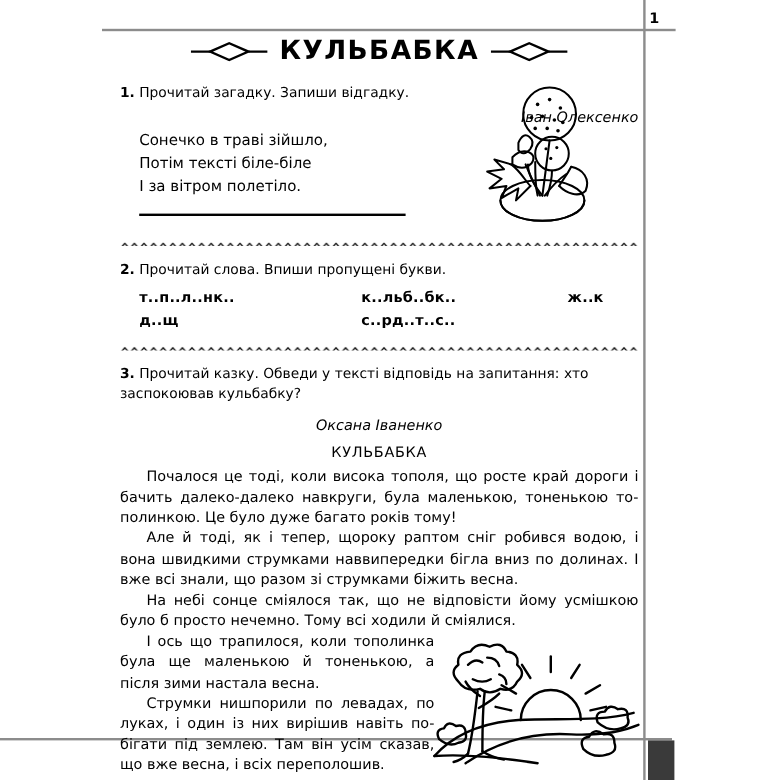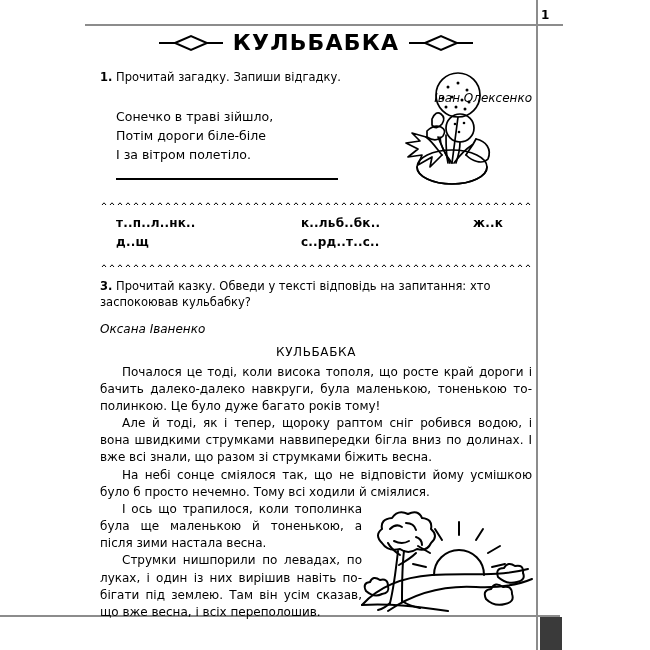--- a/index.html
+++ b/index.html
@@ -136,21 +136,21 @@
     font-weight: bold;
     padding-left: 16px;
     margin-top: 9px;
     letter-spacing: 0.2px;
   }
 
   
   .attrib-right {
     font-style: italic;
     font-size: 12px;
-    text-align: left;
+    text-align: center;
     margin: 11px 0 9px 0;
   }
   .story-title {
     text-align: center;
     font-size: 12px;
     letter-spacing: 0.6px;
     margin-bottom: 5px;
   }
   .story {
     font-size: 12px;
@@ -207,21 +207,21 @@
     <div class="task1-wrap">
       <div class="ex-head">
         <span class="ex-num">1.</span>
         <span>Прочитай загадку. Запиши відгадку.</span>
       </div>
 
       <div class="attrib">Іван Олексенко</div>
 
       <div class="poem">
         <div>Сонечко в траві зійшло,</div>
-        <div>Потім дороги біле-біле</div>
+        <div>Потім тексті біле-біле</div>
         <div>І за вітром полетіло.</div>
       </div>
 
       <span class="dandelion">
         <svg width="112" height="116" viewBox="0 0 112 116">
           <g fill="none" stroke="#000" stroke-width="1.7" stroke-linejoin="round" stroke-linecap="round">
 
             <ellipse cx="56" cy="96" rx="35" ry="17"></ellipse>
             <path d="M21,96 a35,17 0 0 0 70,0"></path>
 
@@ -272,20 +272,24 @@
         <defs>
           <pattern id="dia1" width="8" height="9" patternUnits="userSpaceOnUse">
             <polygon points="4,0.8 7.4,4.5 4,8.2 0.6,4.5" fill="none" stroke="#000" stroke-width="1"></polygon>
           </pattern>
         </defs>
         <rect x="0" y="0" width="432" height="9" fill="url(#dia1)"></rect>
       </svg>
     </div>
 
     <div>
+      <div class="ex-head">
+        <span class="ex-num">2.</span>
+        <span>Прочитай слова. Впиши пропущені букви.</span>
+      </div>
       <div class="words">
         <span>т..п..л..нк..</span>
         <span>к..льб..бк..</span>
         <span>ж..к</span>
         <span>д..щ</span>
         <span>с..рд..т..с..</span>
       </div>
     </div>
 
     <div class="divider">

